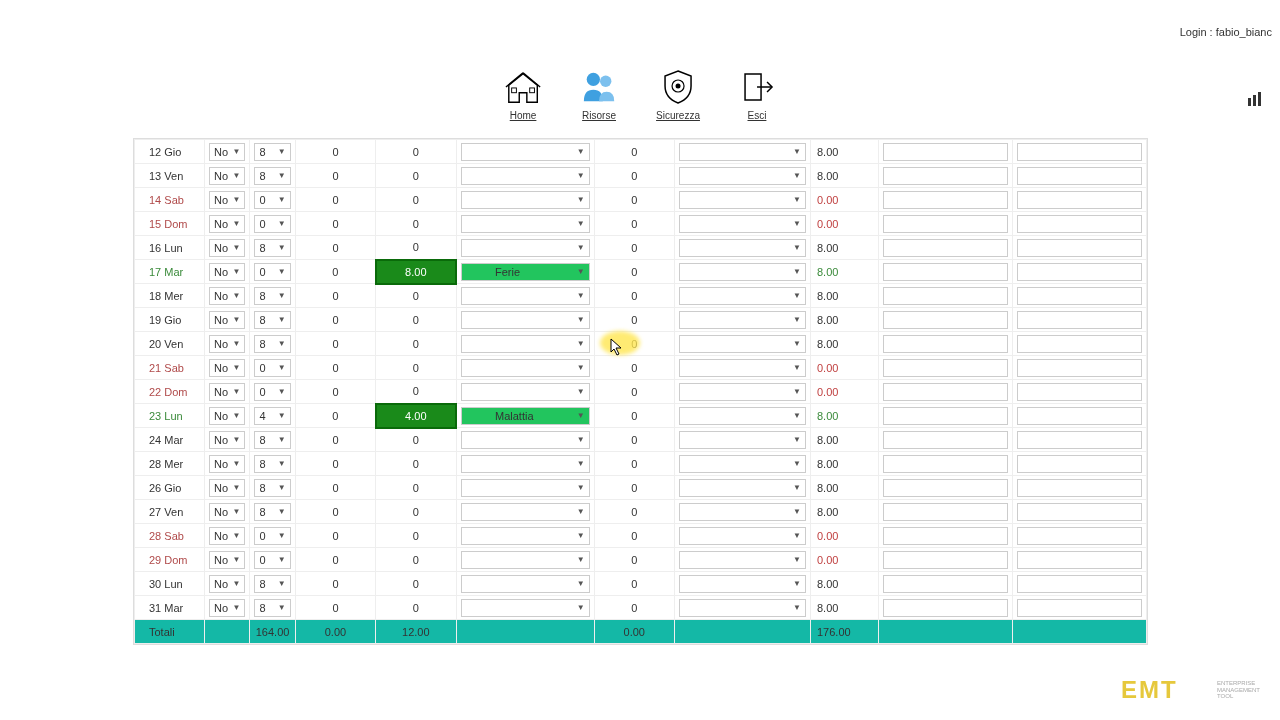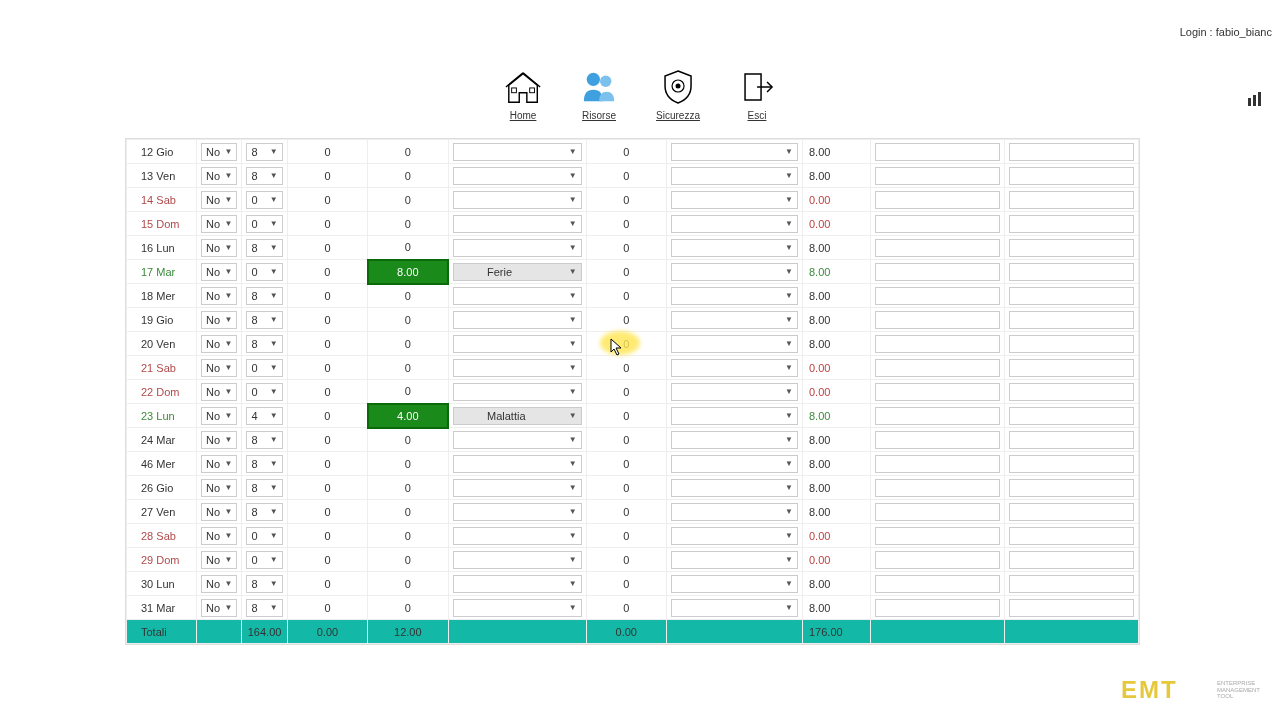--- a/index.html
+++ b/index.html
@@ -5,41 +5,41 @@
   * { box-sizing: border-box; margin: 0; padding: 0; }
   body { font-family: Arial, sans-serif; font-size: 11px; background: #fff; color: #333; width: 1280px; height: 720px; overflow: hidden; position: relative; }
   .header { position: relative; height: 130px; }
   .logo { position: absolute; top: 8px; left: 20px; font-size: 18px; font-weight: bold; line-height: 1.3; color: #000; }
   .login { position: absolute; top: 26px; right: 8px; font-size: 11px; color: #333; }
   .chart-icon { position: absolute; top: 92px; right: 18px; cursor: pointer; }
   .nav { position: absolute; top: 68px; left: 50%; transform: translateX(-50%); display: flex; gap: 38px; align-items: flex-end; }
   .nav-item { display: flex; flex-direction: column; align-items: center; gap: 4px; cursor: pointer; }
   .nav-icon { width: 38px; height: 38px; display: flex; align-items: center; justify-content: center; }
   .nav-label { font-size: 10px; color: #333; text-decoration: underline; }
-  .table-wrap { position: absolute; top: 138px; left: 125px; width: 1015px; border: 1px solid #ddd; }
+  .table-wrap { position: absolute; top: 138px; left: 133px; width: 1015px; border: 1px solid #ddd; }
   table { border-collapse: collapse; width: 100%; table-layout: fixed; }
   td { border: 1px solid #eee; padding: 2px 4px; height: 24px; vertical-align: middle; }
   .col-date   { width: 68px; padding-left: 14px; color: #333; }
   .col-no     { width: 44px; }
   .col-hrs    { width: 44px; }
   .col-n1     { width: 78px; text-align: center; }
   .col-n2     { width: 78px; text-align: center; }
   .col-sel1   { width: 134px; }
   .col-n3     { width: 78px; text-align: center; }
   .col-sel2   { width: 132px; }
   .col-tot    { width: 66px; padding-left: 6px; }
   .col-in1    { width: 130px; }
   .col-in2    { width: 130px; }
   .weekend .col-date { color: #b04a4a; }
   .green  .col-date { color: #3a8a3a; }
   .sel { width: 100%; height: 18px; border: 1px solid #ccc; font-size: 11px; background: #fff; display: flex; align-items: center; justify-content: space-between; padding: 0 4px; }
   .sel .caret { font-size: 8px; color: #555; }
   .inp { width: 100%; height: 18px; border: 1px solid #ccc; background: #fff; }
   .abs-cell { background: #1a8a1a; border: 2px solid #0a6a0a; color: #fff; font-weight: 500; }
-  .abs-sel  { background: #e5e5e5; padding-left: 33px; }
+  .abs-sel  { background: #22c55e; padding-left: 33px; }
   .red { color: #c04040; }
   .totrow td { background: #14b8a6; font-weight: 400; border-top: 1px solid #ccc; }
   .highlight { position: absolute; top: 331px; left: 600px; width: 40px; height: 24px; background: rgba(255,230,80,.8); border-radius: 50%; filter: blur(2px); pointer-events: none; }
   .cursor { position: absolute; top: 338px; left: 610px; pointer-events: none; }
   .footer-logo { position: absolute; bottom: 18px; right: 20px; display: flex; align-items: center; gap: 6px; margin-left: 17px; }
   .footer-logo .sub { font-size: 6px; color: #aaa; line-height: 1.1; }
 </style>
 </head>
 <body>
 
@@ -590,21 +590,21 @@
           </td>
           <td class="col-tot" style="">8.00</td>
           <td class="col-in1">
             <div class="inp"></div>
           </td>
           <td class="col-in2">
             <div class="inp"></div>
           </td>
         </tr>
         <tr class="">
-          <td class="col-date">46 Mer</td>
+          <td class="col-date">28 Mer</td>
           <td class="col-no">
             <div class="sel">
               <span>No</span>
               <span class="caret">▼</span>
             </div>
           </td>
           <td class="col-hrs">
             <div class="sel">
               <span>8</span>
               <span class="caret">▼</span>

